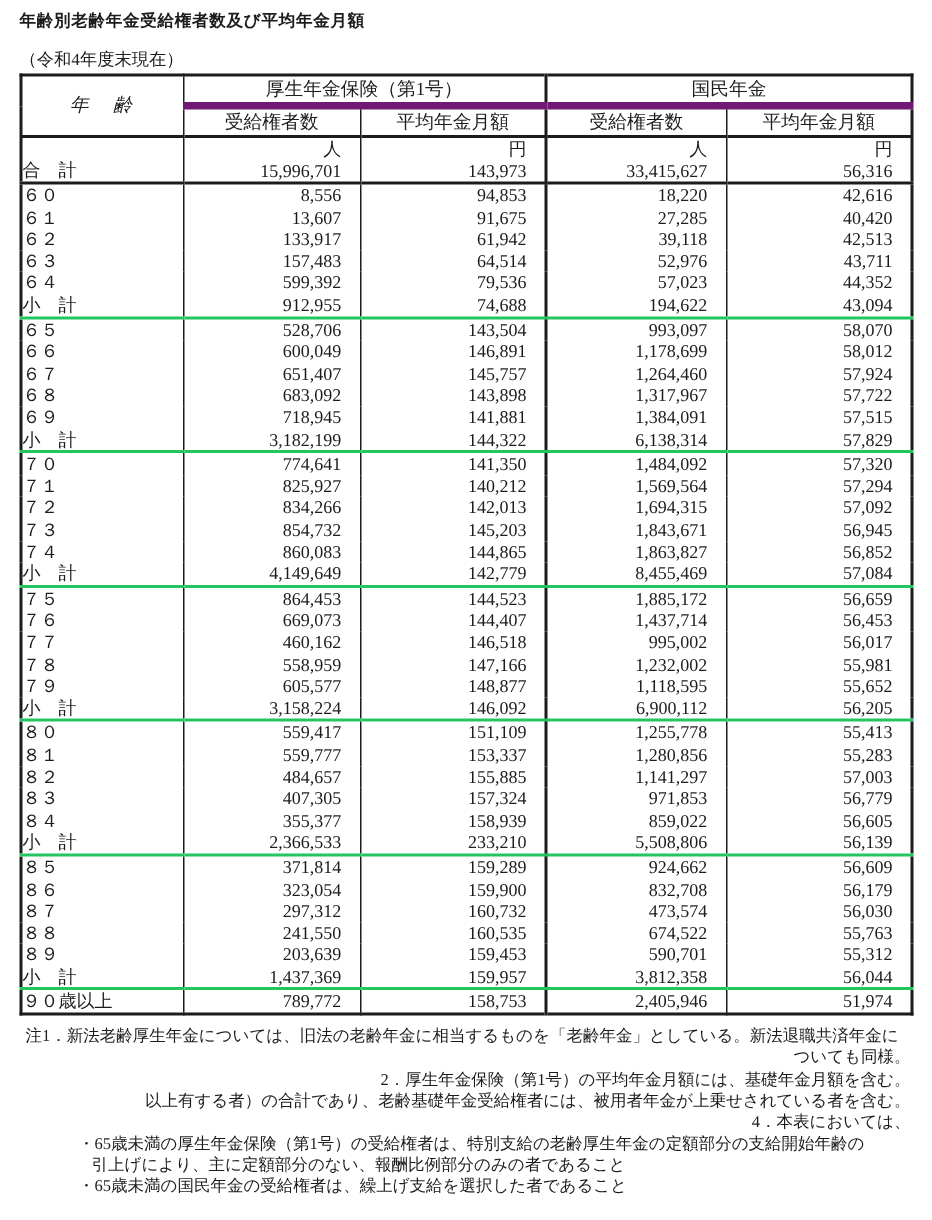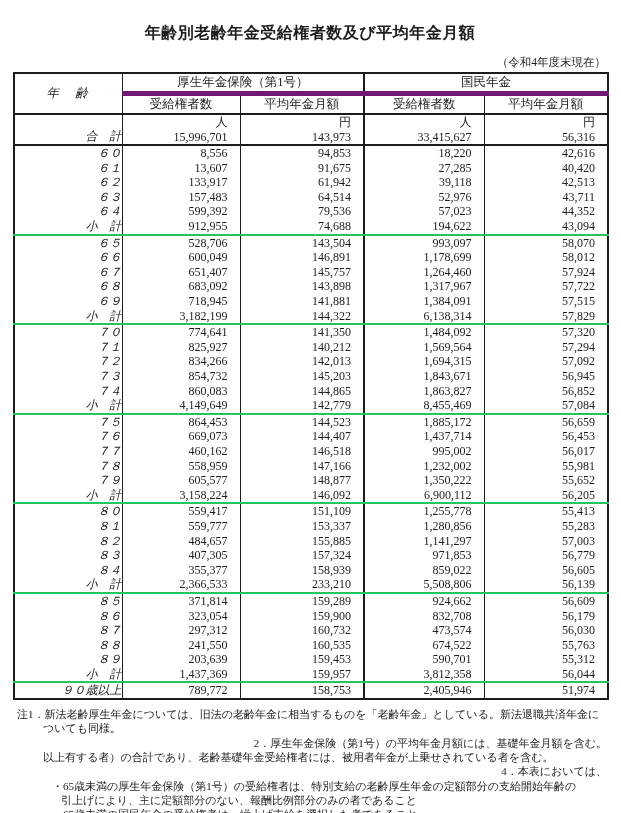--- a/index.html
+++ b/index.html
@@ -5,57 +5,57 @@
   html,body { margin:0; padding:0; background:#ffffff; }
   body {
     width:621px; height:813px; overflow:hidden;
     color:#1c1c1c;
     font-family:"Liberation Serif","DejaVu Serif",serif;
   }
   .page { box-sizing:border-box; width:621px; padding:6px 14px 0 13px; }
 
   .title {
     font-family:"Liberation Sans","DejaVu Sans",sans-serif;
-    font-weight:bold; font-size:16px; letter-spacing:0.5px;
-    text-align:center; margin:17px 0 11px 0;
+    font-weight:bold; font-size:11px; letter-spacing:0.5px;
+    margin:0 0 11px 0;
   }
-  .subtitle { text-align:right; font-size:11.5px; margin:0 1px 2px 0; }
+  .subtitle { text-align:left; font-size:11.5px; margin:0 1px 2px 0; }
 
   table.pension {
     border-collapse:collapse; table-layout:fixed; width:594px;
     border:2px solid #1c1c1c;
   }
   col.age { width:108px; }
   col.c1  { width:118px; }
   col.c2  { width:124px; }
   col.c3  { width:120px; }
   col.c4  { width:124px; }
 
   th, td { margin:0; padding:0; font-weight:normal; }
   thead th { font-size:12.5px; line-height:17px; text-align:center; }
   .v1 { border-right:1px solid #1c1c1c; }   
   .v2 { border-right:2px solid #1c1c1c; }   
   .age-head { border-bottom:2px solid #1c1c1c; letter-spacing:2px;font-style:italic; }
   .group-head { border-bottom:5px solid #701a75; }
   .sub-head { border-bottom:2px solid #1c1c1c; }
 
   td { font-size:12px; line-height:14.6px; }
-  td.agecell { text-align:right;font-style:italic; }
+  td.agecell { text-align:left; }
   td.num { text-align:right; padding-right:12px; font-variant-numeric:tabular-nums; }
 
   tr.total td { border-bottom:2px solid #1c1c1c; }
   tr.total td.agecell { vertical-align:bottom; padding-bottom:1px; }
   tr.subtotal td { border-bottom:2px solid #22c55e; }
   .unit { line-height:13.5px; padding-top:1px; }
 
   .notes { margin-top:7px; font-size:11px; line-height:14.3px; }
   .note-line { white-space:nowrap; }
   .ind0 { padding-left:4px; }
   .ind1 { padding-left:17px;text-align:right; }
-  .ind2 { padding-left:30px; }
+  .ind2 { padding-left:30px;text-align:right; }
   .ind3 { padding-left:39px; }
   .ind4 { padding-left:48px; }
 </style>
 </head>
 <body>
 
 <div class="page">
 
   <div class="title">年齢別老齢年金受給権者数及び平均年金月額</div>
   <div class="subtitle">（令和4年度末現在）</div>
@@ -253,21 +253,21 @@
           <td class="agecell v1">７８</td>
           <td class="num v1">558,959</td>
           <td class="num v2">147,166</td>
           <td class="num v1">1,232,002</td>
           <td class="num">55,981</td>
         </tr>
         <tr class="data">
           <td class="agecell v1">７９</td>
           <td class="num v1">605,577</td>
           <td class="num v2">148,877</td>
-          <td class="num v1">1,350,222</td>
+          <td class="num v1">1,118,595</td>
           <td class="num">55,652</td>
         </tr>
         <tr class="subtotal">
           <td class="agecell v1">小　計</td>
           <td class="num v1">3,158,224</td>
           <td class="num v2">146,092</td>
           <td class="num v1">6,900,112</td>
           <td class="num">56,205</td>
         </tr>
         <tr class="data">

